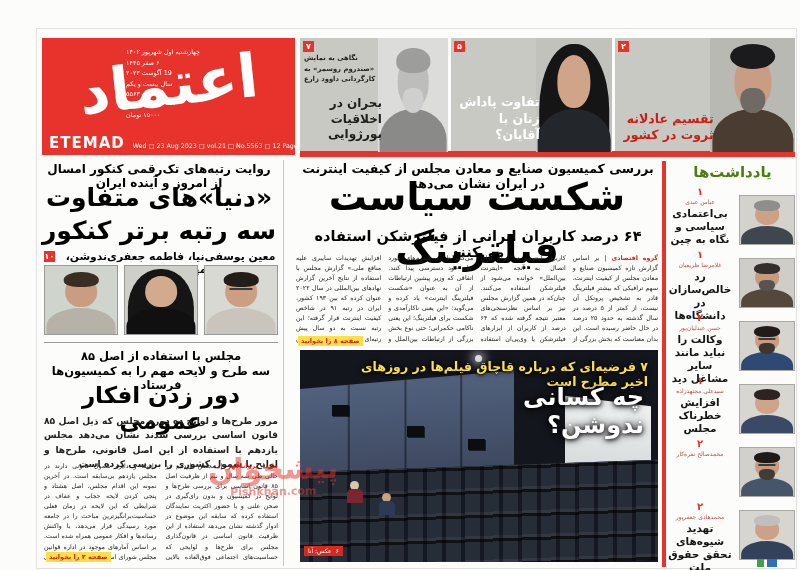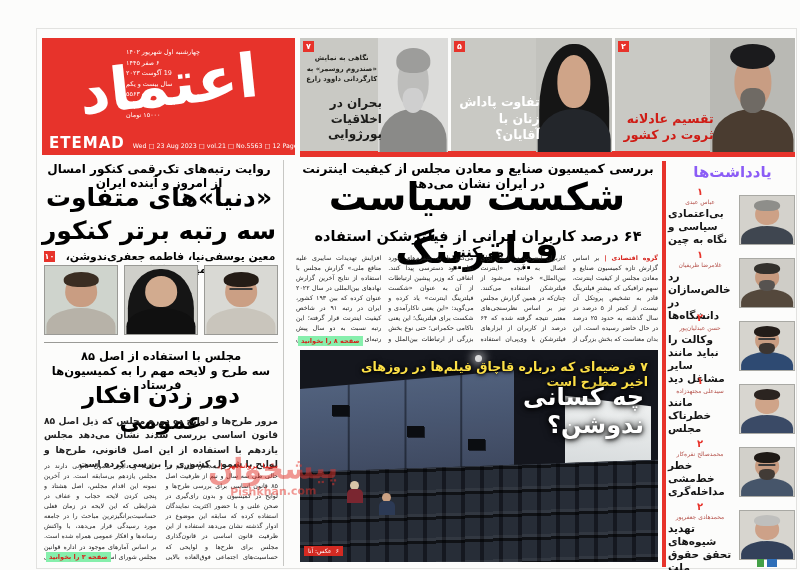--- a/index.html
+++ b/index.html
@@ -22,21 +22,21 @@
   #en-info{font-size:6.3px;white-space:nowrap;}
 
   
   .strip-box{top:38px;height:114px;background:#c9c9c4;overflow:hidden;}
   #strip-a{left:300px;width:148px;}
   #strip-b{left:451px;width:161px;}
   #strip-c{left:615px;width:180px;}
   .badge{position:absolute;left:3px;top:3px;width:11px;height:11px;background:#e7332b;color:#fff;
          font-size:8px;line-height:11px;text-align:center;font-weight:bold;z-index:3;}
   .strip-kicker{position:absolute;left:4px;top:15px;width:51%;font-size:6.8px;font-weight:bold;
-                direction:rtl;text-align:center;line-height:1.55;color:#24241f;z-index:2;}
+                direction:rtl;text-align:left;line-height:1.55;color:#24241f;z-index:2;}
   .strip-headline{position:absolute;left:5px;bottom:9px;width:52%;direction:rtl;text-align:right;
                   font-weight:bold;line-height:1.3;z-index:2;}
   #strip-a .strip-headline{font-size:12px;color:#1d1d1b;}
   #strip-b .strip-headline{font-size:12.5px;color:#ffffff;}
   #strip-c .strip-headline{font-size:12.5px;color:#cf1c15;}
   .strip-photo{position:absolute;right:0;top:0;width:47%;height:100%;z-index:1;}
   #red-bar{left:300px;top:151px;width:495px;height:6px;background:#e7332b;}
 
   
   .avatar{position:relative;width:100%;height:100%;background:var(--bg,#d8d6d0);overflow:hidden;}
@@ -71,21 +71,21 @@
 
   
   #majles-kick1{left:44px;top:349px;width:234px;font-size:11.5px;}
   #majles-kick2{left:44px;top:364px;width:234px;font-size:11.5px;}
   #majles-headline{left:44px;top:382px;width:234px;font-size:23px;}
   #majles-lead{left:44px;top:414px;width:234px;font-size:9.2px;font-weight:bold;line-height:1.55;
                text-align:justify;color:#222;}
   .body-cols{font-size:6.3px;line-height:1.6;text-align:justify;color:#222;column-fill:auto;overflow:hidden;}
   #majles-body{left:44px;top:461px;width:234px;height:101px;column-count:2;column-gap:9px;}
   .lead-in{color:#d6231c;font-weight:bold;}
-  .cont{position:absolute;left:2px;bottom:0;background:#86efac;color:#d6231c;font-weight:bold;
+  .cont{position:absolute;left:2px;bottom:0;background:#fde047;color:#d6231c;font-weight:bold;
         font-size:6.5px;padding:0 3px;z-index:2;}
 
   
   #main-kicker{left:298px;top:161px;width:360px;font-size:12.5px;}
   #main-headline{left:294px;top:171px;width:366px;font-size:38px;line-height:1.4;}
   #main-sub{left:298px;top:228px;width:360px;font-size:14.5px;}
   #lead-body{left:296px;top:253px;width:362px;height:93px;column-count:4;column-gap:7px;}
 
   
   #cinema{left:300px;top:350px;width:358px;height:212px;background:#14161d;overflow:hidden;}
@@ -107,29 +107,29 @@
   .pbody{display:block;width:16px;height:14px;border-radius:5px 5px 0 0;margin:-1px auto 0;}
   #cin-kicker{position:absolute;top:9px;left:40px;right:10px;z-index:4;color:#fde047;font-size:12.5px;
               font-weight:bold;text-align:right;direction:rtl;text-shadow:0 1px 3px #000,0 0 6px #000;}
   #cin-headline{position:absolute;top:33px;left:120px;right:14px;z-index:4;color:#fff;font-size:24px;
                 font-weight:bold;text-align:right;direction:rtl;text-shadow:0 1px 4px #000,0 0 8px #000;}
   #cin-caption{position:absolute;left:4px;bottom:6px;z-index:5;background:#d42a22;color:#fff;
                font-size:6px;line-height:10px;padding:0 4px;direction:rtl;display:flex;gap:4px;}
 
   
   #side-redbar{left:662px;top:161px;width:4px;height:406px;background:#e7332b;}
-  #notes-header{left:670px;top:163px;width:125px;font-size:15px;color:#8b5cf6;}
+  #notes-header{left:670px;top:163px;width:125px;font-size:15px;color:#4d7c0f;}
   #notes{left:668px;top:186px;width:127px;height:380px;}
   .note{position:absolute;left:0;width:127px;height:63px;}
   .note-photo{position:absolute;right:0;top:9px;width:56px;height:50px;border:1px solid #a9a9a4;box-sizing:border-box;}
   .note-page{position:absolute;left:0;top:0;width:64px;text-align:center;color:#e7332b;
              font-size:10px;font-weight:bold;}
   .note-author{position:absolute;left:0;top:12px;width:64px;text-align:center;font-size:6px;color:#b5524b;}
   .note-title{position:absolute;left:0;top:21px;width:64px;font-size:10.5px;font-weight:bold;
-              direction:rtl;text-align:left;line-height:1.25;color:#151515;}
+              direction:rtl;text-align:center;line-height:1.25;color:#151515;}
 
   
   #watermark{left:198px;top:452px;width:150px;z-index:9;color:#e5342c;opacity:.5;text-align:center;
              transform:rotate(-1deg);pointer-events:none;}
   #wm-fa{font-size:30px;font-weight:bold;line-height:1.1;}
   #wm-en{font-size:11px;font-weight:bold;}
   #mini-green{left:757px;top:551px;width:7px;height:16px;background:#43a047;}
   #mini-blue{left:767px;top:555px;width:10px;height:12px;background:#2f6fb8;}
 </style>
 </head>
@@ -314,34 +314,33 @@
           <span class="beard"></span>
           <span class="glasses"></span>
           <span class="torso"></span>
       </span>
     </span>
   </div>
 
   <div class="note" style="top:189px;">
     <span class="note-page">۱</span>
     <span class="note-author">سیدعلی مجتهدزاده</span>
-    <span class="note-title">مانند خطرناک مجلس</span>
+    <span class="note-title">افزایش خطرناک مجلس</span>
     <span class="note-photo">
       <span class="avatar" style="display:block;--bg:#d8d6d0;--skin:#cfa489;--hair:#2b2420;--cloth:#3a4a66;">
         <span class="hair"></span>
           <span class="head"></span>
           <span class="torso"></span>
       </span>
     </span>
   </div>
 
   <div class="note" style="top:252px;">
     <span class="note-page">۲</span>
     <span class="note-author">محمدصالح نقره‌کار</span>
-    <span class="note-title">خطر خط‌مشی مداخله‌گری</span>
     <span class="note-photo">
       <span class="avatar" style="display:block;--bg:#d2d0ca;--skin:#c89c81;--hair:#1f1a16;--beardc:#423b36;--cloth:#46556a;">
         <span class="hair"></span>
           <span class="head"></span>
           <span class="beard"></span>
           <span class="glasses"></span>
           <span class="torso"></span>
       </span>
     </span>
   </div>

